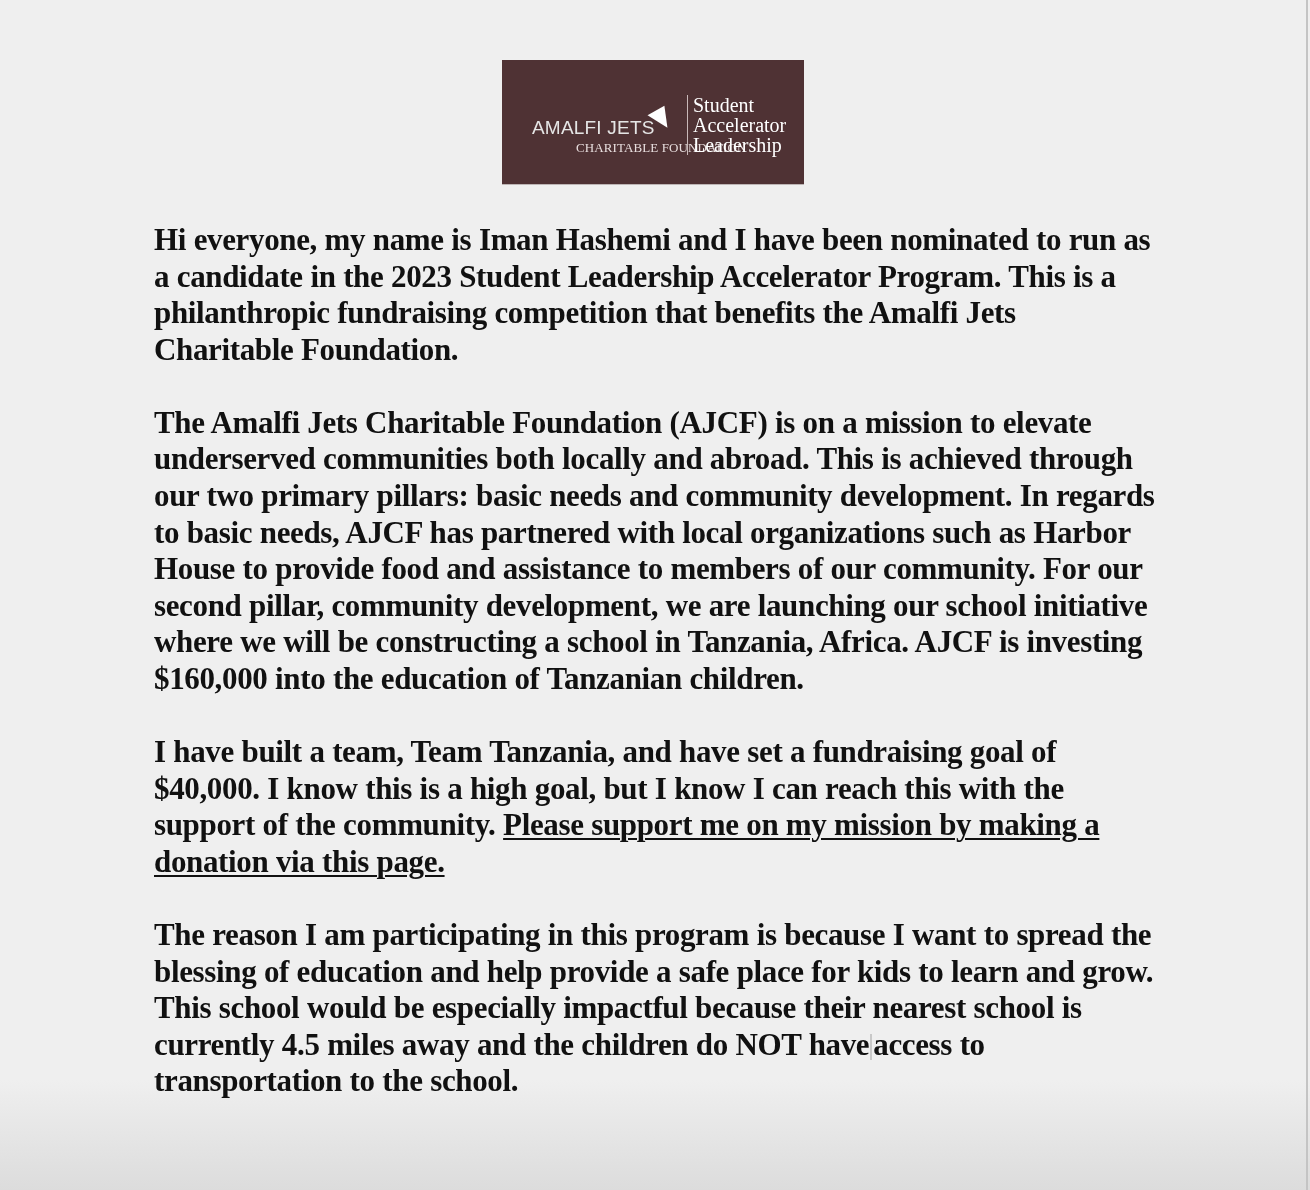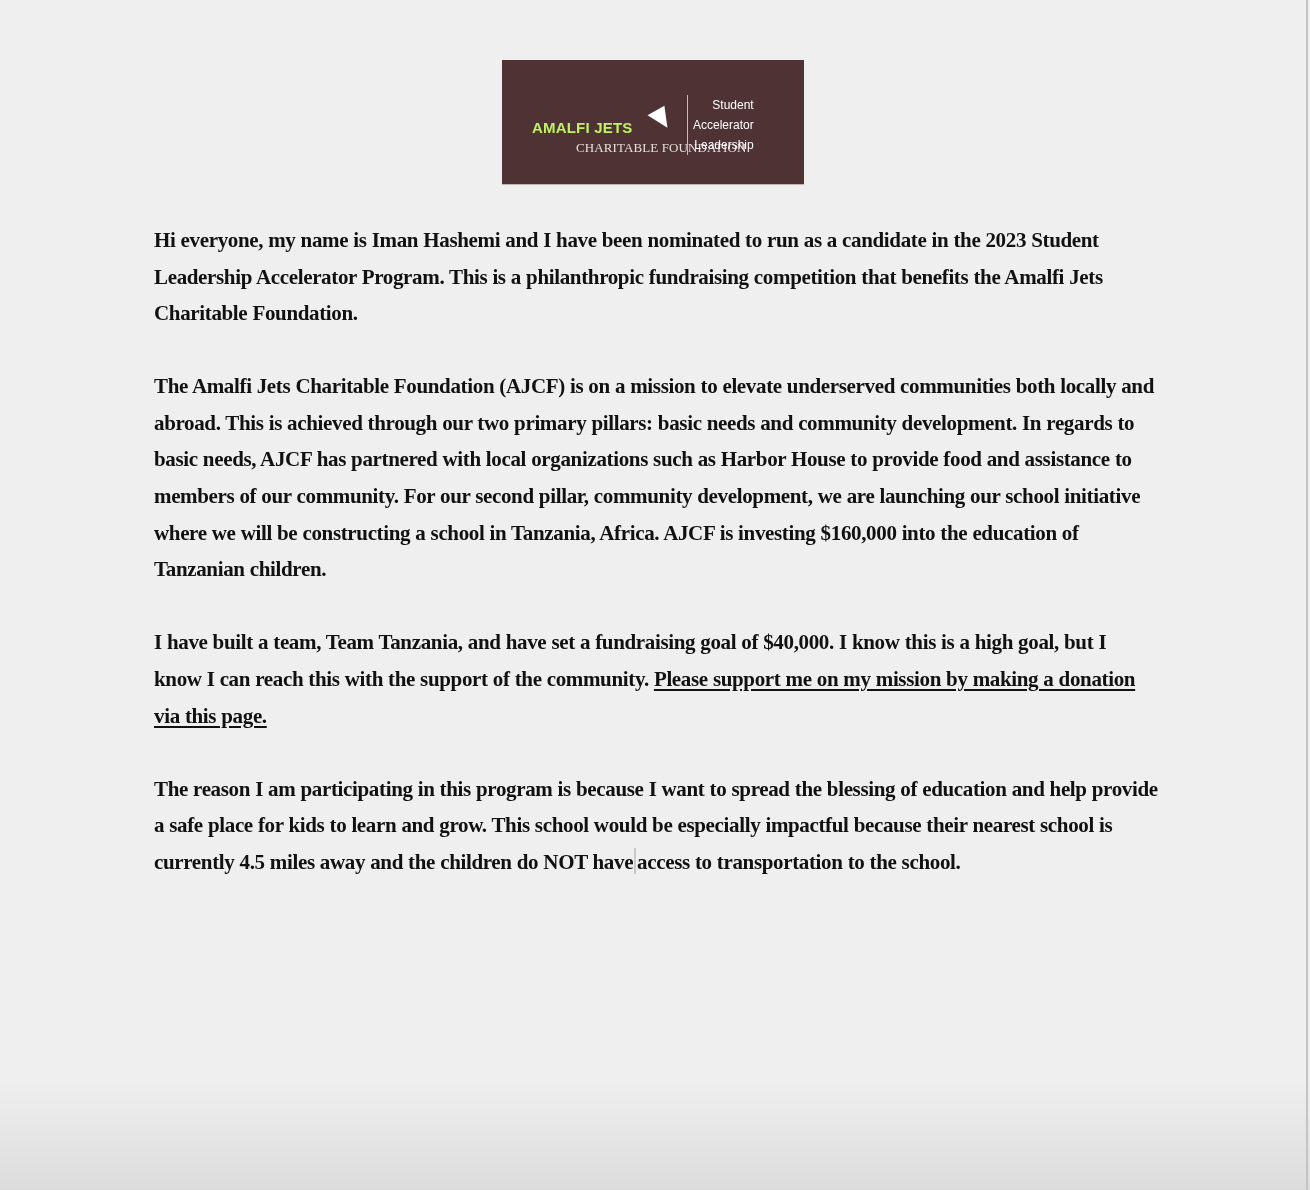--- a/index.html
+++ b/index.html
@@ -30,26 +30,25 @@
       width: 302px;
       height: 124px;
       background: #4f3234;
       box-shadow: 0 1px 0 #bdb5b5;
     }
     .logo-name {
       position: absolute;
       left: 30px;
       top: 58px;
       font-family: "Liberation Sans", "DejaVu Sans", sans-serif;
-      font-size: 15px;
+      font-size: 19px;
       letter-spacing: 0.2px;
-      color: #bef264;
+      color: #e5e5e5;
       white-space: nowrap;
       line-height: 20px;
-      font-weight: bold;
     }
     .logo-flag {
       position: absolute;
       left: 146px;
       top: 47px;
       width: 0;
       height: 0;
       border-top: 7px solid transparent;
       border-bottom: 15px solid transparent;
       border-right: 18px solid #ffffff;
@@ -70,38 +69,37 @@
       left: 185px;
       top: 35px;
       width: 1px;
       height: 60px;
       background: #c9b9b9;
     }
     .logo-program {
       position: absolute;
       left: 191px;
       top: 35px;
-      font-family: Liberation Sans, sans-serif;
-      font-size: 12px;
+      font-family: Liberation Serif, serif;
+      font-size: 20px;
       line-height: 20px;
       color: #ffffff;
-      text-align: right;
     }
     .logo-program div {
       white-space: nowrap;
     }
     .content {
       position: absolute;
       left: 154px;
       top: 222px;
       width: 1004px;
     }
     .content p {
       margin: 0 0 36.5px 0;
-      font-size: 21px;
+      font-size: 31px;
       line-height: 36.6px;
       font-weight: bold;
       letter-spacing: -0.35px;
       word-spacing: 0.2px;
     }
     .content a {
       color: #111111;
       text-decoration: underline;
       text-underline-offset: 3px;
       text-decoration-thickness: 2px;

